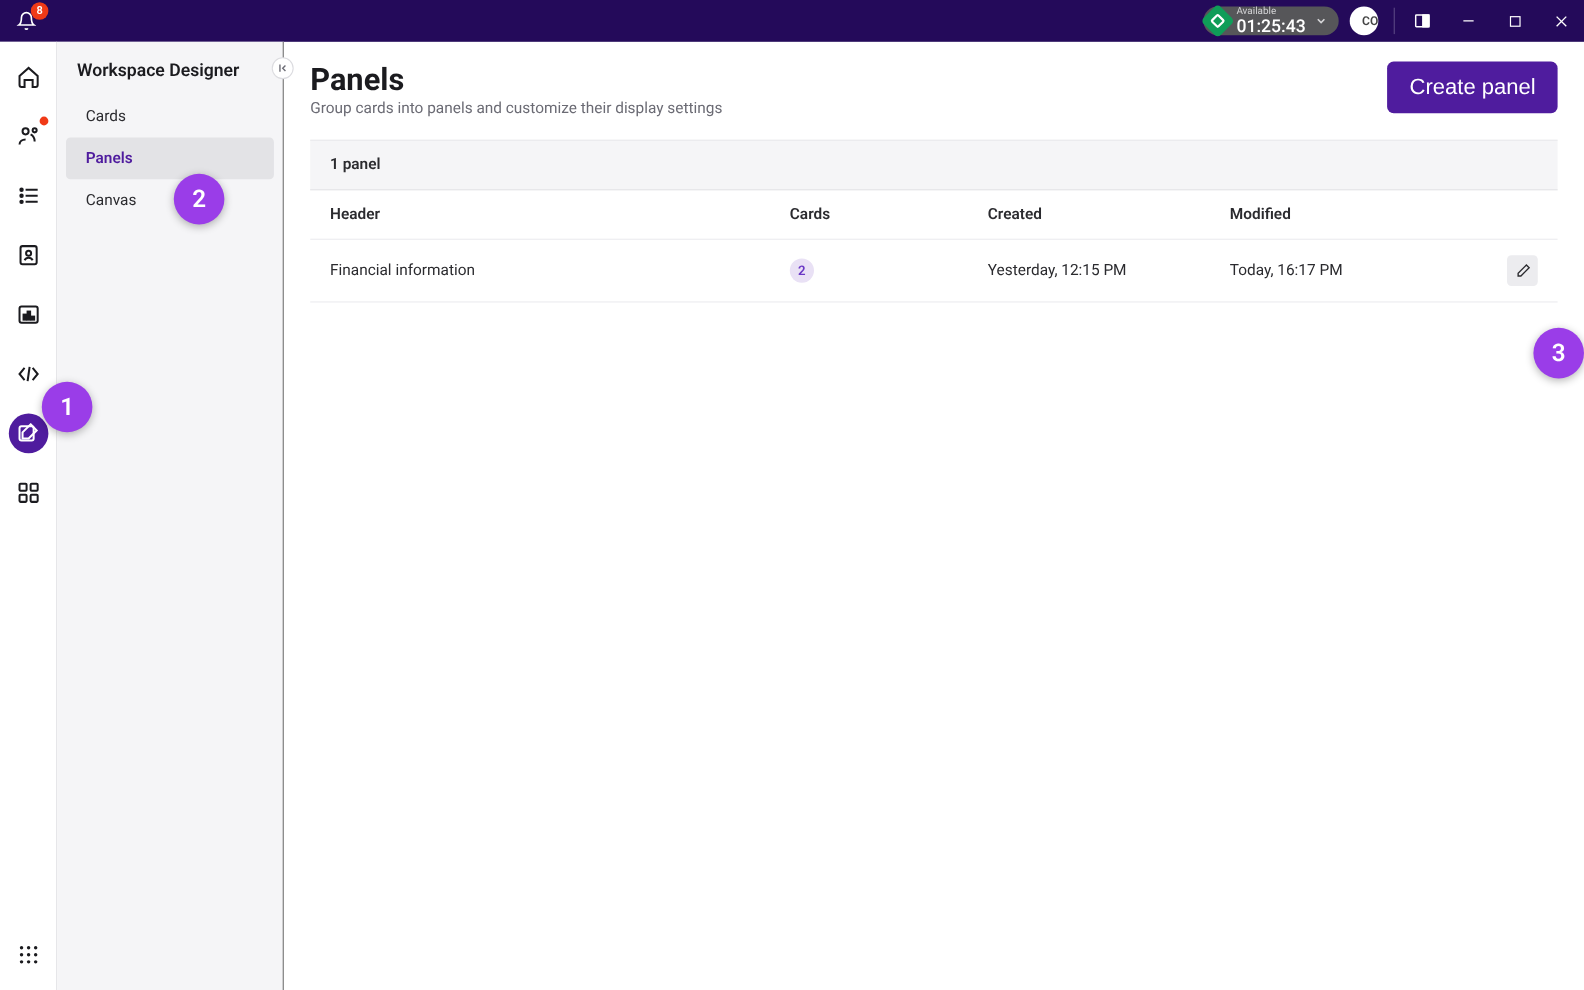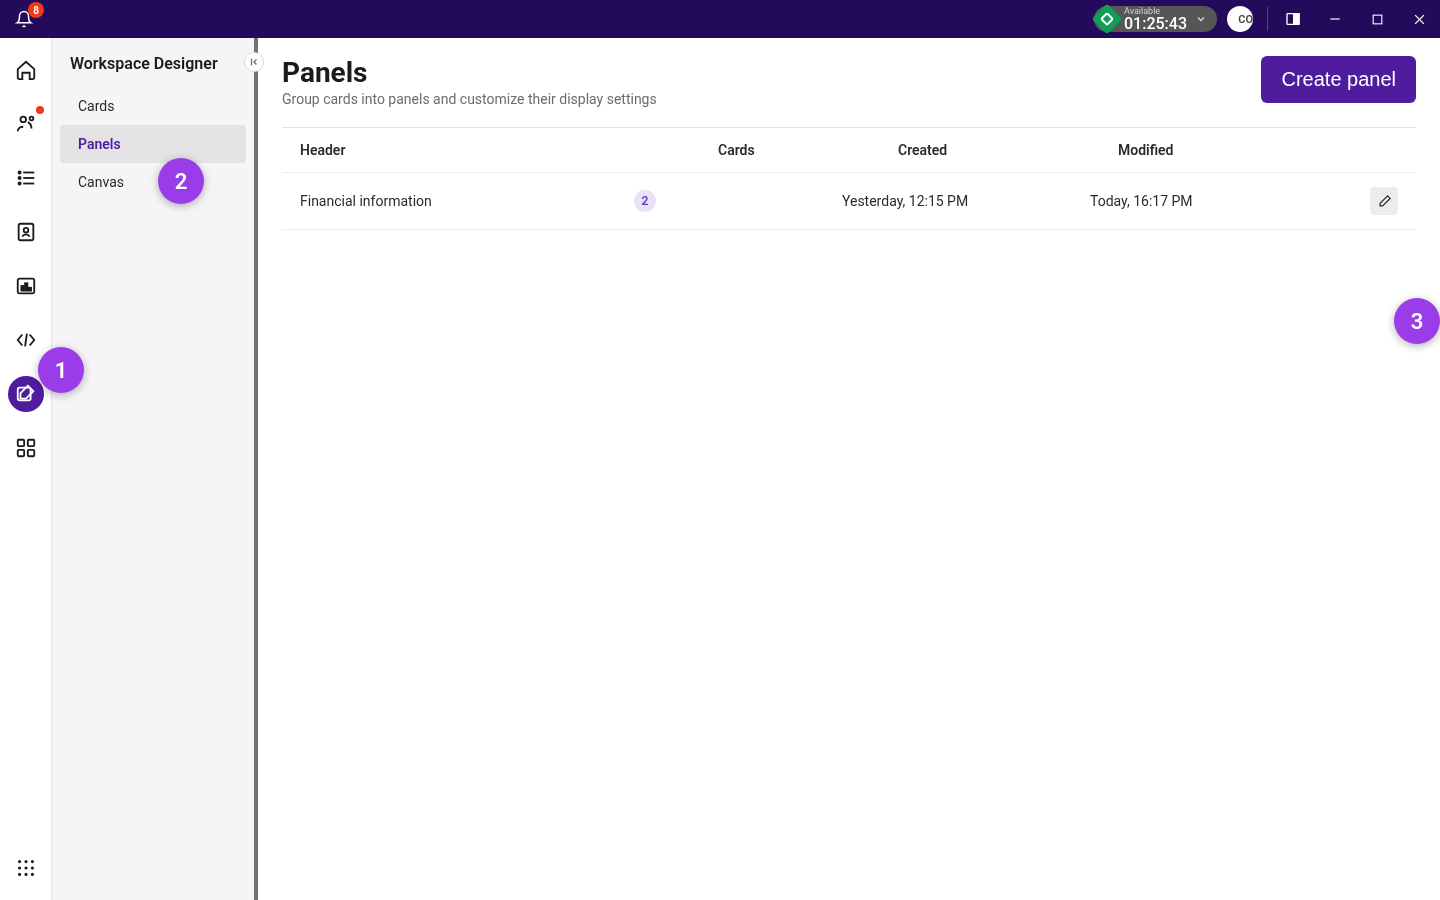--- a/index.html
+++ b/index.html
@@ -75,21 +75,21 @@
   }
   .rail-icon.active{background:var(--primary);color:#fff;}
   .rail-dot{
     position:absolute;top:-2px;right:-2px;width:12px;height:12px;border-radius:50%;
     background:var(--red);border:2px solid #fff;
   }
   .rail-svg{width:22px;height:22px;}
 
   
   .side{
-    width:206px;background:var(--sidebar-bg);border-right:4px solid #737373;position:relative;
+    width:206px;background:var(--sidebar-bg);border-right:1px solid #737373;position:relative;
     padding:14px 0;
   }
   .side-title{font-size:16px;font-weight:600;padding:2px 18px 14px;color:#1b1b1f;}
   .side-item{
     padding:11px 18px;font-size:14px;color:#2b2b2f;cursor:pointer;margin:0 8px;border-radius:4px;
   }
   .side-item.active{background:var(--row-active);color:var(--primary);font-weight:600;}
   .collapse-btn{
     position:absolute;top:14px;right:-10px;width:20px;height:20px;border-radius:50%;
     background:#fff;border:1px solid #dcdce0;display:flex;align-items:center;justify-content:center;
@@ -110,21 +110,21 @@
   .table-wrap{margin-top:20px;border-top:1px solid #e4e4e7;}
   .table-caption{
     background:#f5f5f7;padding:14px 18px;font-size:14px;font-weight:600;color:#2b2b2f;
     border-bottom:1px solid #e4e4e7;
   }
   .thead,.trow{
     display:grid;grid-template-columns: 1fr 180px 220px 220px 60px;
     align-items:center;padding:14px 18px;font-size:14px;border-bottom:1px solid #ececef;
   }
   .thead{font-weight:600;color:#2b2b2f;}
-  .trow{color:#2b2b2f;gap:28px;}
+  .trow{color:#2b2b2f;}
   .pill{
     display:inline-flex;align-items:center;justify-content:center;min-width:22px;height:22px;
     padding:0 6px;border-radius:11px;background:var(--pill);color:var(--pill-text);font-size:12px;
     font-weight:600;
   }
   .row-action{
     width:28px;height:28px;border-radius:4px;background:#ececef;display:flex;align-items:center;
     justify-content:center;justify-self:end;cursor:pointer;
   }
 
@@ -300,20 +300,21 @@
       <div>
         <h1 class="page-title">Panels</h1>
         <div class="page-subtitle">Group cards into panels and customize their display settings</div>
       </div>
       <button class="create-btn">
         <span>Create panel</span>
       </button>
     </div>
 
     <div class="table-wrap">
+      <div class="table-caption">1 panel</div>
       <div class="thead">
         <div>Header</div>
         <div>Cards</div>
         <div>Created</div>
         <div>Modified</div>
         <div></div>
       </div>
       <div class="trow">
         <div>Financial information</div>
         <div>

